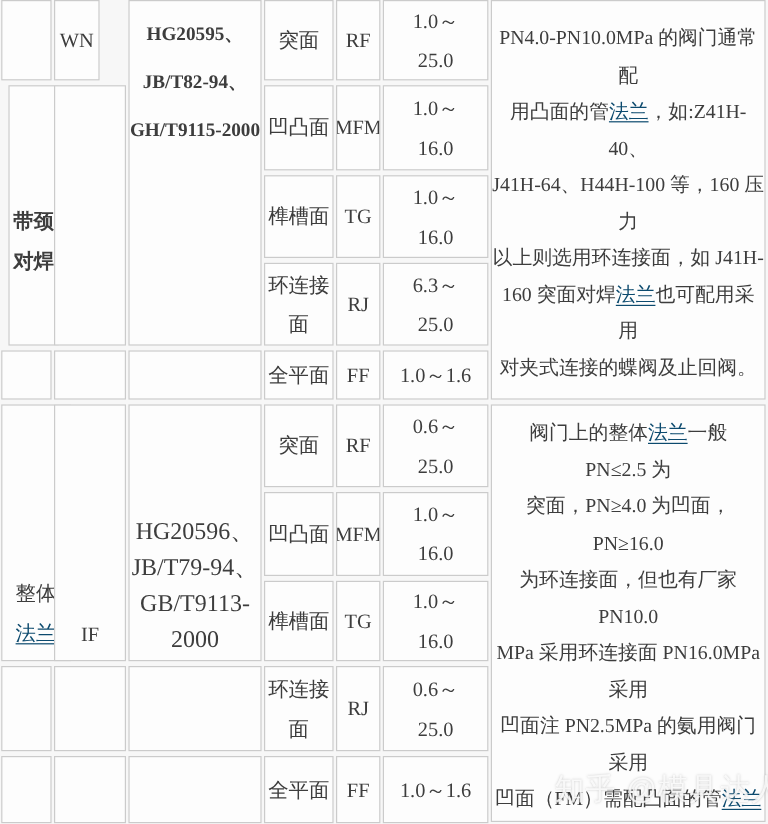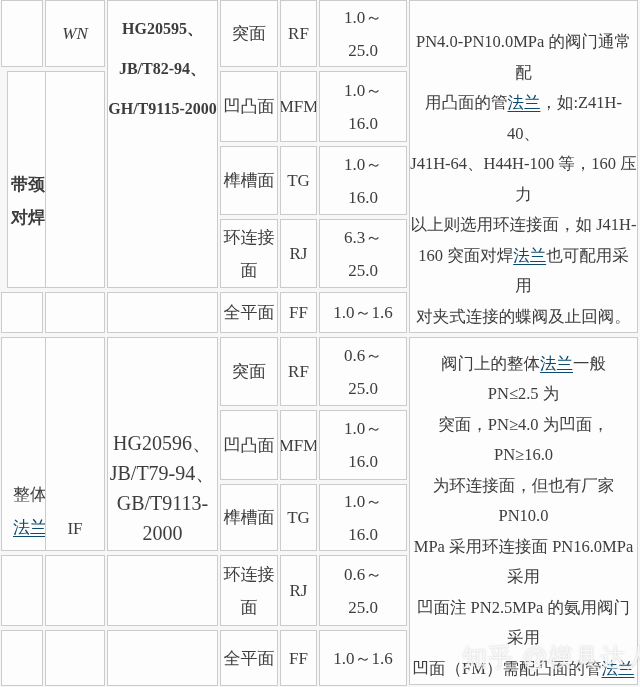--- a/index.html
+++ b/index.html
@@ -16,21 +16,21 @@
     text-align:center;font-size:17px;line-height:33px;
     white-space:pre-line;overflow:hidden;
   }
   .top{justify-content:flex-start;font-weight:bold;}
   .bottom{justify-content:flex-end;}
   .std1{font-size:16px;line-height:40px;padding-top:8px;}
   .std2{font-size:20px;line-height:30px;padding-bottom:2px;}
   .type1{padding-top:96px;}
   .type2{padding-bottom:6px;}
   .if-cell{padding-bottom:5px;}
-  .notes{font-size:16.5px;line-height:30.5px;padding-top:6px;justify-content:flex-end;}
+  .notes{font-size:16.5px;line-height:30.5px;padding-top:6px;justify-content:center;}
   .notes .ln, .type2 .ln{width:100%;}
   .red{color:#0c4a6e;text-decoration:underline;text-underline-offset:3px;}
   .type2 .red{text-decoration:underline;}
   .watermark{
     position:absolute;left:462px;top:641px;z-index:6;
     font-family:"Liberation Sans","DejaVu Sans",sans-serif;
     font-size:25px;letter-spacing:1px;white-space:nowrap;
     color:rgba(255,255,255,0.82);
     text-shadow:0 0 2px rgba(130,130,130,0.45);
     pointer-events:none;
@@ -42,21 +42,21 @@
 <div class="stage">
 
   <div class="cell" style="left:1px;top:0;width:42px;height:67px;"></div>
   <div class="cell type1 top" style="left:7px;top:71px;width:42px;height:217px;">带颈
 对焊</div>
   <div class="cell" style="left:1px;top:292px;width:42px;height:41px;"></div>
   <div class="cell type2 bottom" style="left:1px;top:337px;width:58px;height:214px;"><div class="ln"><span>整体</span></div><div class="ln"><span class="red">法兰</span></div></div>
   <div class="cell" style="left:1px;top:555px;width:42px;height:71px;"></div>
   <div class="cell" style="left:1px;top:630px;width:42px;height:56px;"></div>
 
-  <div class="cell" style="left:45px;top:0;width:60px;height:67px;font-style:italic;">WN</div>
+  <div class="cell" style="left:45px;top:0;width:38px;height:67px;">WN</div>
   <div class="cell" style="left:45px;top:71px;width:60px;height:217px;"></div>
   <div class="cell" style="left:45px;top:292px;width:60px;height:41px;"></div>
   <div class="cell if-cell bottom" style="left:45px;top:337px;width:60px;height:214px;">IF</div>
   <div class="cell" style="left:45px;top:555px;width:60px;height:71px;"></div>
   <div class="cell" style="left:45px;top:630px;width:60px;height:56px;"></div>
 
   <div class="cell std1 top" style="left:107px;top:0;width:111px;height:288px;">HG20595、
 JB/T82-94、
 GH/T9115-2000</div>
   <div class="cell" style="left:107px;top:292px;width:111px;height:41px;"></div>

